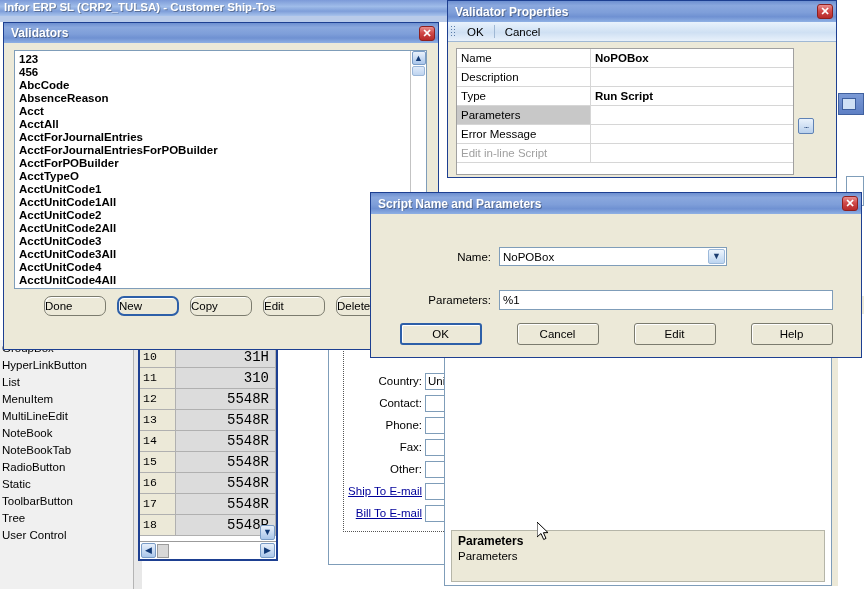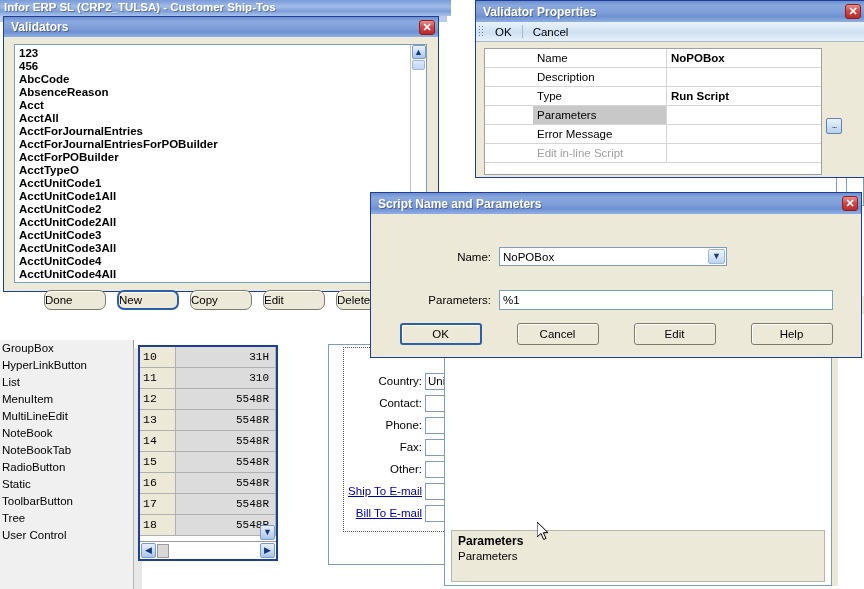--- a/index.html
+++ b/index.html
@@ -59,21 +59,21 @@
   #gridWin{left:138px;top:345px;width:140px;height:216px;background:#fff;
     border:2px solid #1d3f91;box-sizing:border-box;}
   #gridRows{position:absolute;left:0;top:0;right:0;bottom:18px;overflow:hidden;font-family:Liberation Mono, monospace;}
   .grid-row{display:flex;height:21px;box-sizing:border-box;border-bottom:1px solid #b0b0b0;}
   .grid-rownum{
     width:36px;background:#ece9d8;border-right:1px solid #b0b0b0;
     font-size:11.5px;line-height:20px;padding-left:3px;box-sizing:border-box;
   }
   .grid-cell{
     flex:1;background:#dcdcdc;border-right:1px solid #b0b0b0;
-    font-size:11px;line-height:20px;text-align:right;padding-right:6px;box-sizing:border-box;padding-left:30px;
+    font-size:14px;line-height:20px;text-align:right;padding-right:6px;box-sizing:border-box;padding-left:30px;
   }
   #gridVScrollBtn{
     position:absolute;right:1px;bottom:19px;width:15px;height:15px;
     background:linear-gradient(to bottom,#e8f0fb,#aac6ea);
     border:1px solid #7a9cc6;box-sizing:border-box;border-radius:2px;
     font-size:9px;text-align:center;line-height:13px;color:#123a77;
   }
   #gridHScroll{
     position:absolute;left:0;right:0;bottom:0;height:17px;background:#fff;
     border-top:1px solid #9b9b9b;display:flex;align-items:center;
@@ -121,21 +121,21 @@
   #rightSmallBox{left:846px;top:176px;width:18px;height:30px;background:#fff;border:1px solid #7f9db9;box-sizing:border-box;}
   #rightToolbar{
     left:838px;top:93px;width:26px;height:22px;
     background:linear-gradient(to bottom,#7b9ad6,#5d7fc4);
     border:1px solid #41619f;box-sizing:border-box;
   }
   #rightToolbarBtn{position:absolute;left:3px;top:4px;width:12px;height:10px;background:#cfe0f5;border:1px solid #3d5f9e;}
   #rightStrip{left:836px;top:296px;width:28px;height:18px;background:#ece9d8;}
 
   
-  #validators{left:3px;top:16px;width:436px;height:276px;}
+  #validators{left:3px;top:22px;width:436px;height:328px;}
   #validators .titlebar{height:20px;}
   #valBody{position:absolute;left:0;top:20px;right:0;bottom:0;background:#ece9d8;}
   #valListWrap{
     position:absolute;left:10px;top:7px;width:413px;height:239px;
     background:#fff;border:1px solid #7f9db9;box-sizing:border-box;overflow:hidden;
   }
   #valList{position:absolute;left:0;top:0;right:15px;bottom:0;overflow:hidden;padding:2px 0 0 4px;}
   .val-item{height:13px;line-height:13px;font-size:11.5px;white-space:nowrap;font-weight:bold;}
   #valScroll{
     position:absolute;right:0;top:0;width:15px;bottom:0;
@@ -156,39 +156,39 @@
   }
   .btn{
     width:62px;height:20px;box-sizing:border-box;
     background:#ece9d8;border:1px solid #7b7b6e;border-radius:7px;
     font-size:11.5px;text-align:left;line-height:18px;color:#000;
     box-shadow:inset 1px 1px 0 #fff;
   }
   .btn.focus{border:2px solid #2d5fa8;line-height:16px;}
 
   
-  #vprops{left:447px;top:0;width:390px;height:178px;margin-left:28px;}
+  #vprops{left:447px;top:0;width:390px;height:178px;}
   #vprops .titlebar{height:21px;}
   #vpBody{position:absolute;left:0;top:21px;right:0;bottom:0;background:#ece9d8;}
   #vpToolbar{
     position:absolute;left:0;top:0;right:0;height:19px;
     background:linear-gradient(to bottom,#e9f2fc,#cfe0f3 55%,#e8f1fb);
     border-bottom:1px solid #9fb8d4;
     display:flex;align-items:center;font-size:11.5px;
   }
   #vpGrip{width:7px;height:13px;margin-left:2px;
     background-image:radial-gradient(#5a7ca8 0.8px, transparent 1px);
     background-size:3px 3px;}
   .tbitem{padding:0 10px;line-height:18px;}
   .tbsep{width:1px;height:13px;background:#9fb8d4;}
   #vpGrid{
     position:absolute;left:8px;top:26px;right:42px;bottom:2px;
     background:#fff;border:1px solid #a0a0a0;box-sizing:border-box;overflow:hidden;
   }
-  .prop-row{display:flex;height:19px;box-sizing:border-box;border-bottom:1px solid #d6d6d6;padding-left:48px;}
+  .prop-row{display:flex;height:19px;box-sizing:border-box;border-bottom:1px solid #d6d6d6;}
   .prop-name{
     width:134px;box-sizing:border-box;border-right:1px solid #d6d6d6;
     font-size:11.5px;line-height:18px;padding-left:4px;white-space:nowrap;
   }
   .prop-name.sel{background:#c8c8c8;}
   .prop-name.dim{color:#a0a0a0;}
   .prop-val{flex:1;font-size:11.5px;line-height:18px;padding-left:4px;font-weight:bold;white-space:nowrap;}
   #vpLeftGutter{position:absolute;left:8px;top:26px;width:8px;bottom:2px;background:#e6e6e6;border-right:1px solid #cfcfcf;}
   #vpEllipsis{
     position:absolute;right:22px;top:96px;width:16px;height:16px;

